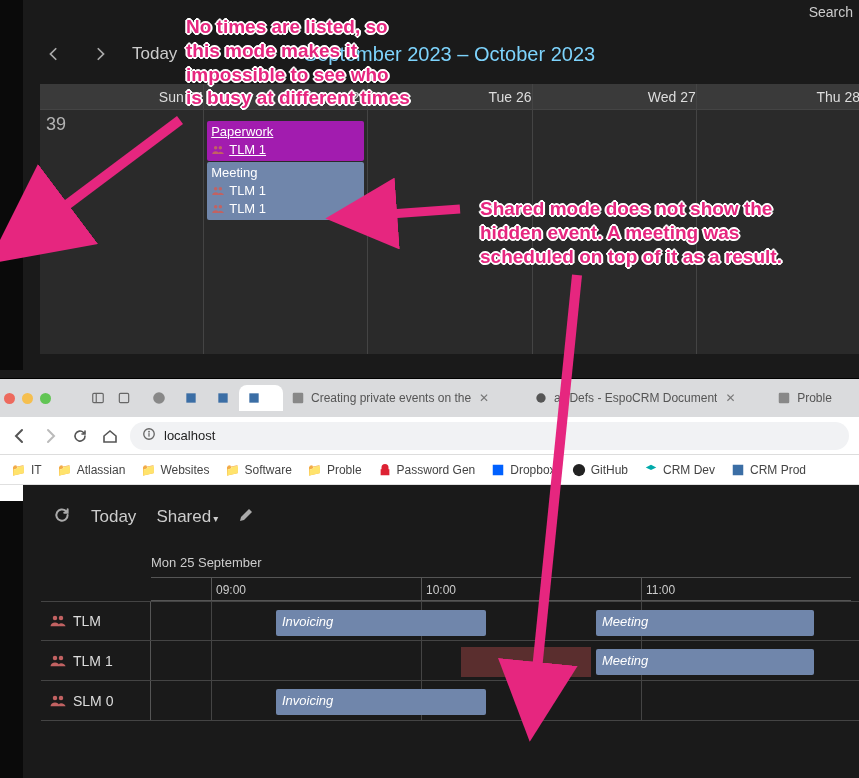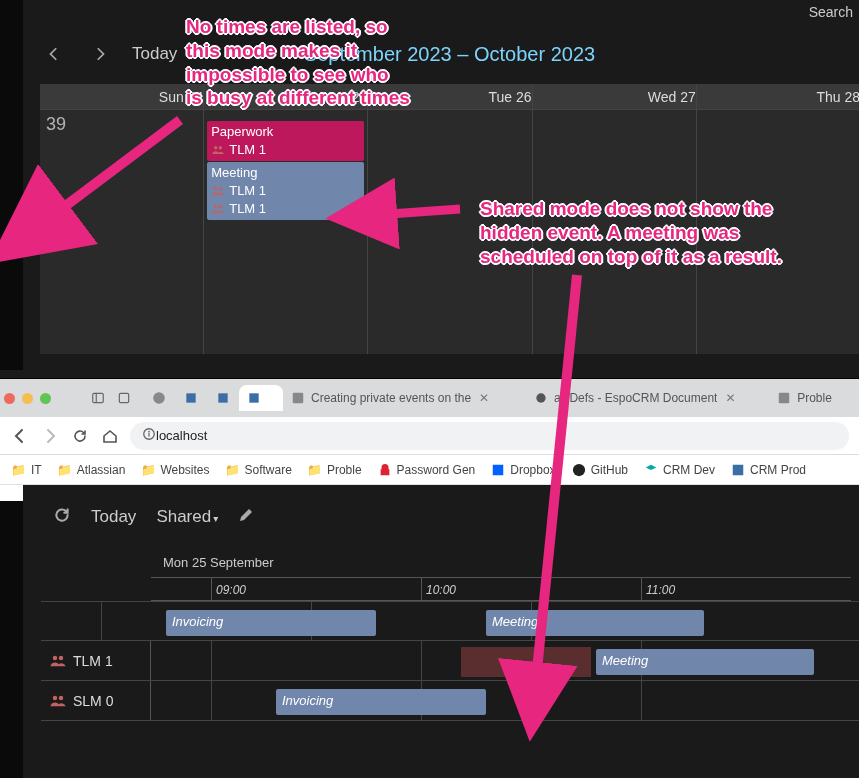--- a/index.html
+++ b/index.html
@@ -111,21 +111,21 @@
     gap: 4px;
     font-size: 13px;
   }
   .mini-icon {
     width: 14px; height: 14px;
     display: inline-flex;
     align-items: center;
     justify-content: center;
   }
   .mini-icon svg { width: 14px; height: 14px; fill: #c26262; }
-  .ev-green { background: #be185d; }
+  .ev-green { background: #a21caf; text-decoration: underline; }
   .ev-blue  { background: #7086ab; }
   .day-evs { position: absolute; top: 36px; left: 0; right: 0; }
   
   .annot {
     position: absolute;
     font-weight: 800;
     font-size: 19px;
     color: #e6267f;
     text-shadow: -1px 0 #fff,1px 0 #fff,0 -1px #fff,0 1px #fff,
                  -1px -1px #fff,1px -1px #fff,-1px 1px #fff,1px 1px #fff,
@@ -200,20 +200,21 @@
     display:flex;align-items:center;justify-content:center;
     color:#555; cursor:pointer;
   }
   .urlpill {
     flex:1;
     height: 28px;
     background:#f1f2f4;
     border-radius: 16px;
     display:flex;
     align-items:center;
+    gap:8px;
     padding: 0 12px;
     font-size: 13px;
     color:#444;
   }
   .url-faded { color:#888;}
   .bookmarks {
     height: 30px;
     background:#fff;
     display:flex;
     align-items:center;
@@ -243,29 +244,28 @@
   }
   .apptoolbar .icn { color:#aaa; cursor:pointer;}
   .apptoolbar .lbl { font-size:17px; cursor:pointer;}
   .caret { font-size: 10px; margin-left:2px;}
   .timeline {
     position:relative;
     margin-left:18px;
     flex:1;
   }
   .tl-daterow {
-    position:absolute; left:122px; top:6px;
+    position:absolute; left:110px; top:6px;
     font-size:13px; color:#ccc;
   }
   .tl-times {
     position:absolute;
     left:110px; right:8px; top:28px; height:24px;
     border-top:1px solid #555;
     border-bottom:1px solid #555;
-    font-style:italic;
   }
   .tl-tick {
     position:absolute;
     top:0;
     font-size:12px;
     color:#ccc;
     padding-left:4px;
     border-left:1px solid #555;
     height:100%;
     line-height: 24px;
@@ -609,20 +609,26 @@
 
       <div class="tl-times">
         <span class="tl-tick" style="left:60px">09:00</span>
         <span class="tl-tick" style="left:270px">10:00</span>
         <span class="tl-tick" style="left:490px">11:00</span>
 
       </div>
 
       <div class="tl-rows">
         <div class="tl-row">
+          <div class="tl-member">
+            <span class="mi"><svg viewBox="0 0 24 24" width="18" height="18" fill="#c26262">
+                  <path d="M8 11a3 3 0 100-6 3 3 0 000 6zm8 0a3 3 0 100-6 3 3 0 000 6zM2 19c0-3 3-5 6-5s6 2 6 5H2zm12 0c0-1-.3-2-1-2.8 1-.8 2-1.2 3-1.2 3 0 6 2 6 4h-8z"></path>
+                </svg></span>
+            <span>TLM</span>
+          </div>
           <div class="tl-track">
             <span class="tl-gridline" style="left:60px"></span>
               <span class="tl-gridline" style="left:270px"></span>
               <span class="tl-gridline" style="left:490px"></span>
             <div class="tl-ev" style="left:125px; width:210px">Invoicing</div>
             <div class="tl-ev" style="left:445px; width:218px">Meeting</div>
           </div>
         </div>
 
         <div class="tl-row">

